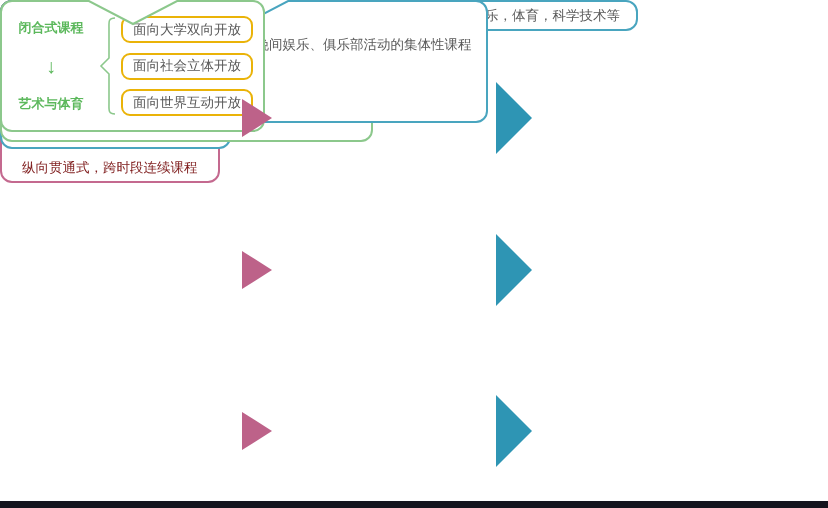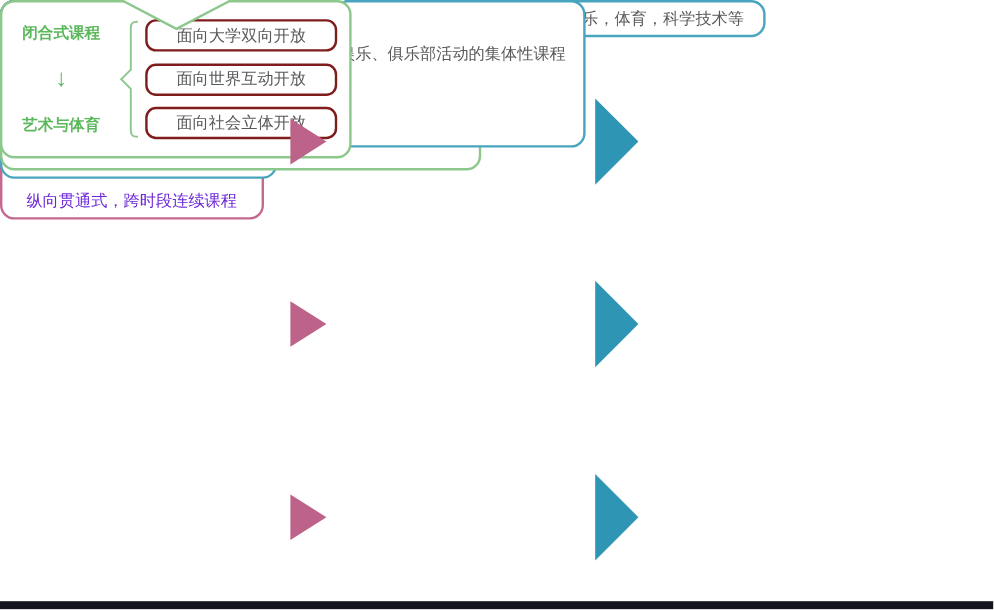--- a/index.html
+++ b/index.html
@@ -64,21 +64,21 @@
   #at1 { top:82px; }  #at2 { top:234px; } #at3 { top:395px; }
 
   
   .pad { height:100%; box-sizing:border-box; }
   .vcenter { display:flex; flex-direction:column; justify-content:center; }
   .c1-title { font-size:16px; font-weight:bold; color:#c23a78; margin-bottom:9px; }
   .body-text { font-size:13.5px; color:#595959; line-height:1.65; }
   #b11 .pad, #b31 .pad { padding:0 20px; }
   #b21 .pad { padding:24px 20px 0; }
   .c1-subtitle { font-size:13.5px; font-weight:bold; color:#d8446d; margin:27px 0 5px; }
-  .feature-line { font-size:13.5px; color:#6d28d9; line-height:1.95; }
+  .feature-line { font-size:13.5px; color:#7f1d1d; line-height:1.95; }
 
   
   #b12 .pad { padding:0 16px 0 24px; font-size:13.5px; color:#595959; line-height:2.0; }
   #b22 .pad { padding:0 10px 0 24px; }
   .c2-line { font-size:13.5px; color:#595959; line-height:2.15; }
   #b32 .pad { padding:8px 14px 0 24px; }
   .c2-label { font-size:13.5px; font-weight:bold; color:#3598b8; line-height:1.6; margin-bottom:2px; }
   .c2-text { font-size:13.5px; color:#595959; line-height:1.7; margin-bottom:9px; }
 
   
@@ -90,23 +90,23 @@
     width:94px; display:flex; flex-direction:column; justify-content:space-between;
     align-items:center; padding:3px 0; box-sizing:border-box;
   }
   .impl-label { font-size:13px; font-weight:bold; color:#5cb85c; white-space:nowrap; }
   .impl-down { font-size:20px; color:#5cb85c; line-height:1; }
   .impl-brace { width:18px; margin-right:5px; }
   .impl-brace svg { width:18px; height:100%; display:block; }
   .impl-brace path { fill:none; stroke:#8cc88c; stroke-width:1.6; vector-effect:non-scaling-stroke; }
   .impl-pills { flex:1; display:flex; flex-direction:column; justify-content:space-between; }
   .pill {
-    border:2px solid #7f1d1d; border-radius:9px; background:#fff;
+    border:2px solid #eab308; border-radius:9px; background:#fff;
     height:27px; box-sizing:border-box; display:flex; align-items:center;
-    padding:0 24px; font-size:13.5px; color:#595959; white-space:nowrap;font-family:Liberation Mono, monospace;
+    padding:0 10px; font-size:13.5px; color:#595959; white-space:nowrap;font-family:Liberation Mono, monospace;
   }
 
   
   .bottom-bar { position:absolute; left:0; top:501px; width:828px; height:7px; background:#14141e; }
 </style>
 </head>
 <body>
 
 <div class="canvas">
 
@@ -235,22 +235,22 @@
         <span class="impl-down">↓</span>
         <span class="impl-label">艺术与体育</span>
       </div>
       <div class="impl-brace">
         <svg viewBox="0 0 18 100" preserveAspectRatio="none">
             <path d="M17,2 C10,2 11,6 11,13 L11,42 L3,50 L11,58 L11,87 C11,94 10,98 17,98"></path>
           </svg>
       </div>
       <div class="impl-pills">
         <div class="pill">面向大学双向开放</div>
+        <div class="pill">面向社会立体开放</div>
         <div class="pill">面向世界互动开放</div>
-        <div class="pill">面向社会立体开放</div>
       </div>
     </div>
   </div>
 
   <div class="arrow pink" id="ap1"></div>
   <div class="arrow pink" id="ap2"></div>
   <div class="arrow pink" id="ap3"></div>
   <div class="arrow teal" id="at1"></div>
   <div class="arrow teal" id="at2"></div>
   <div class="arrow teal" id="at3"></div>

